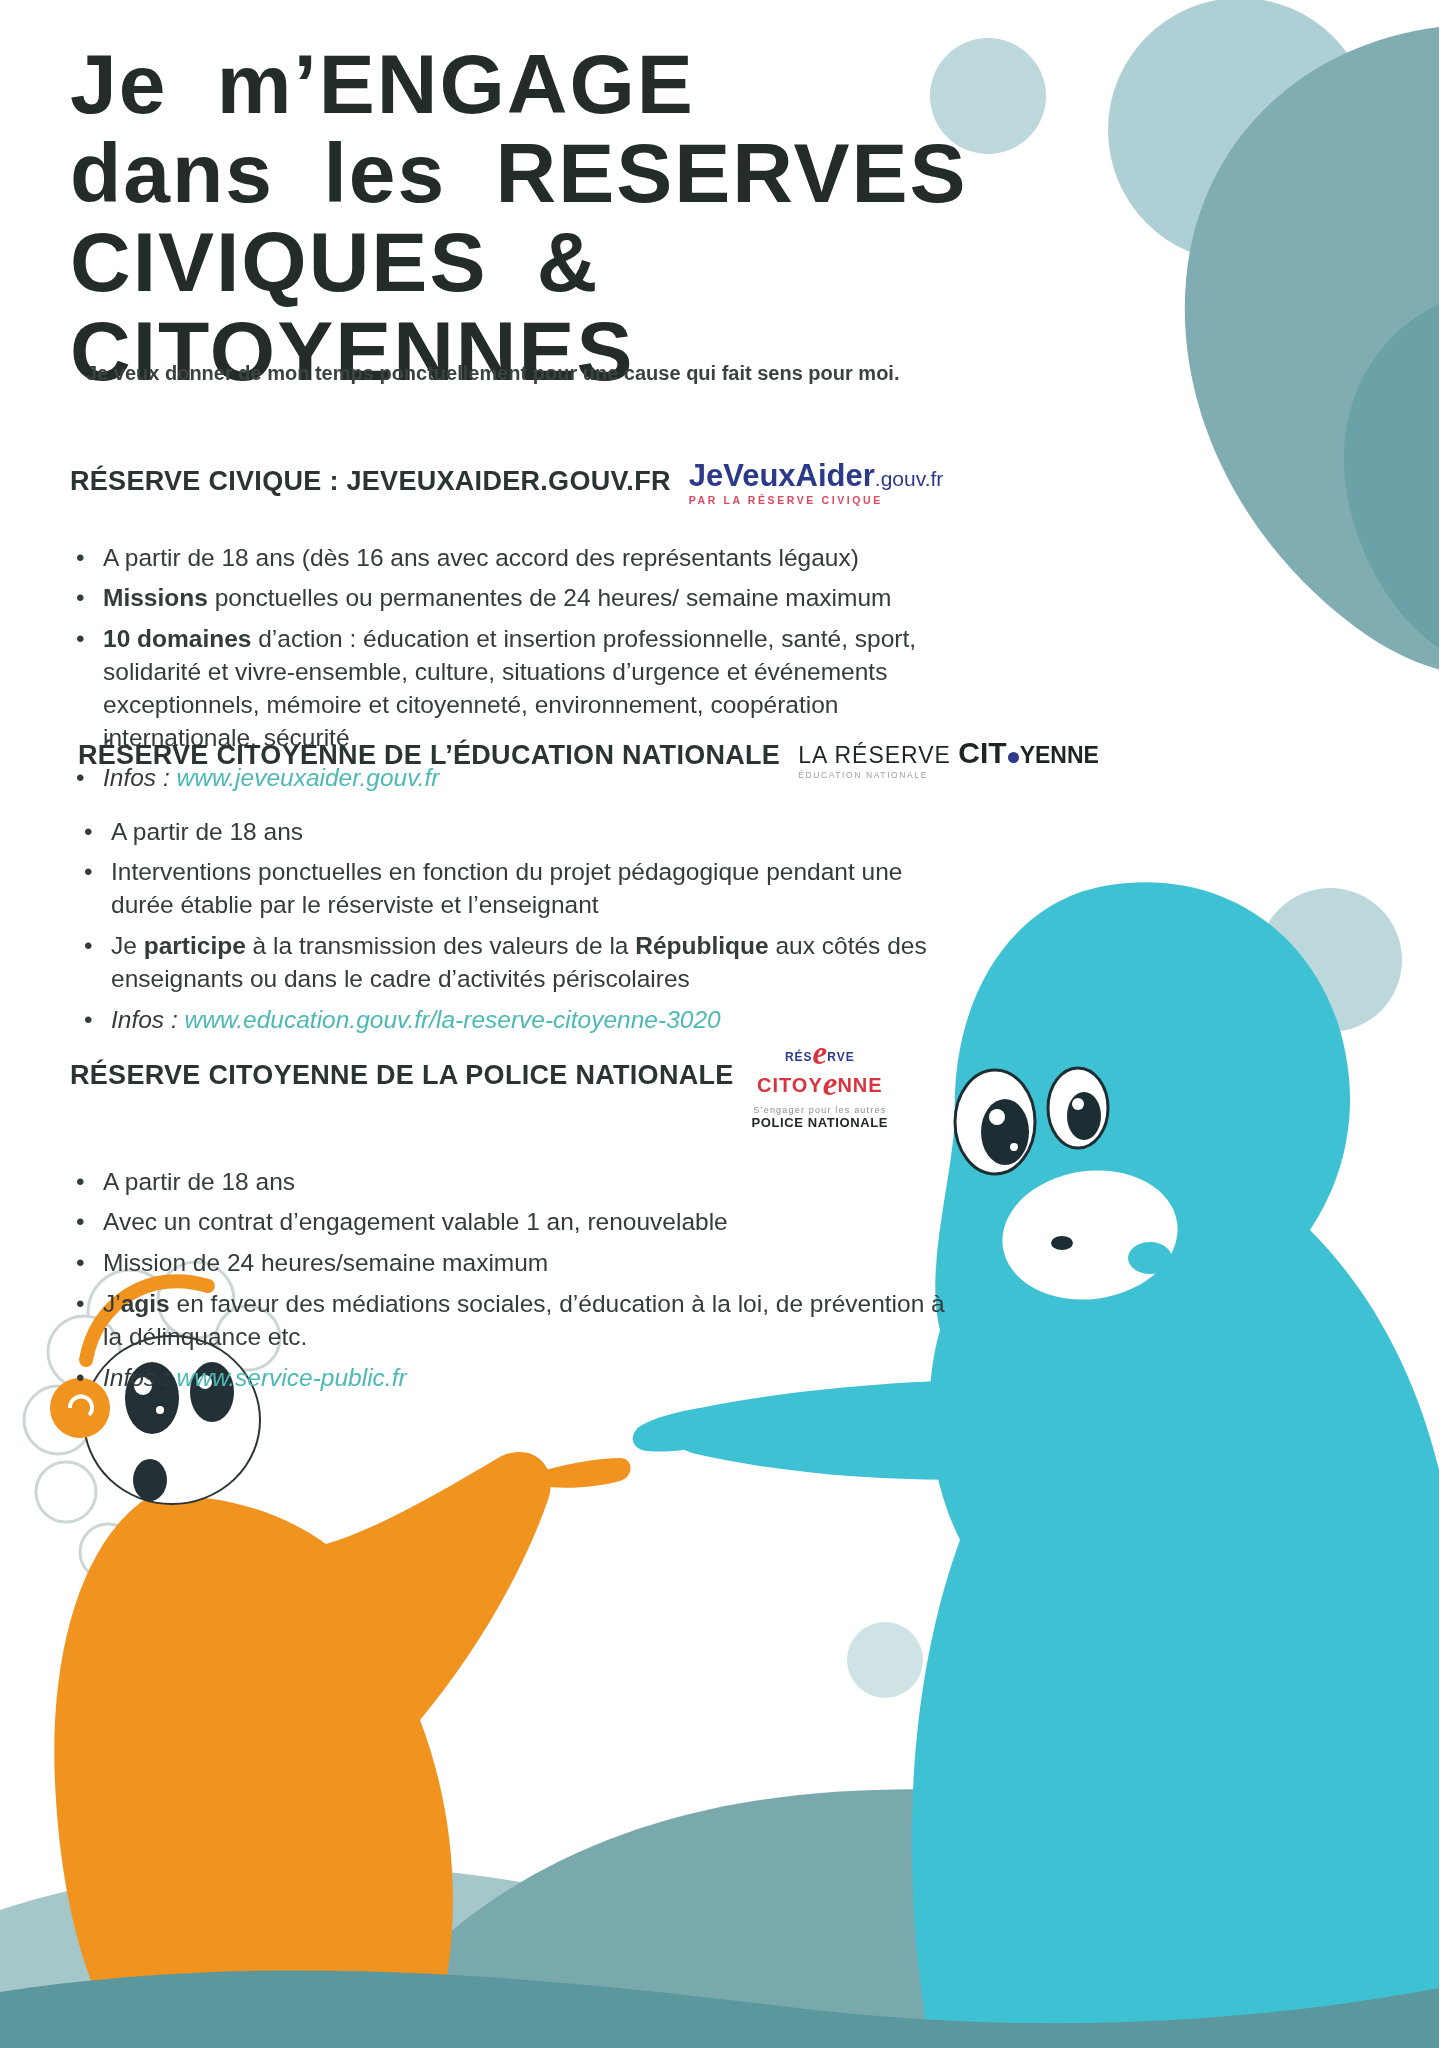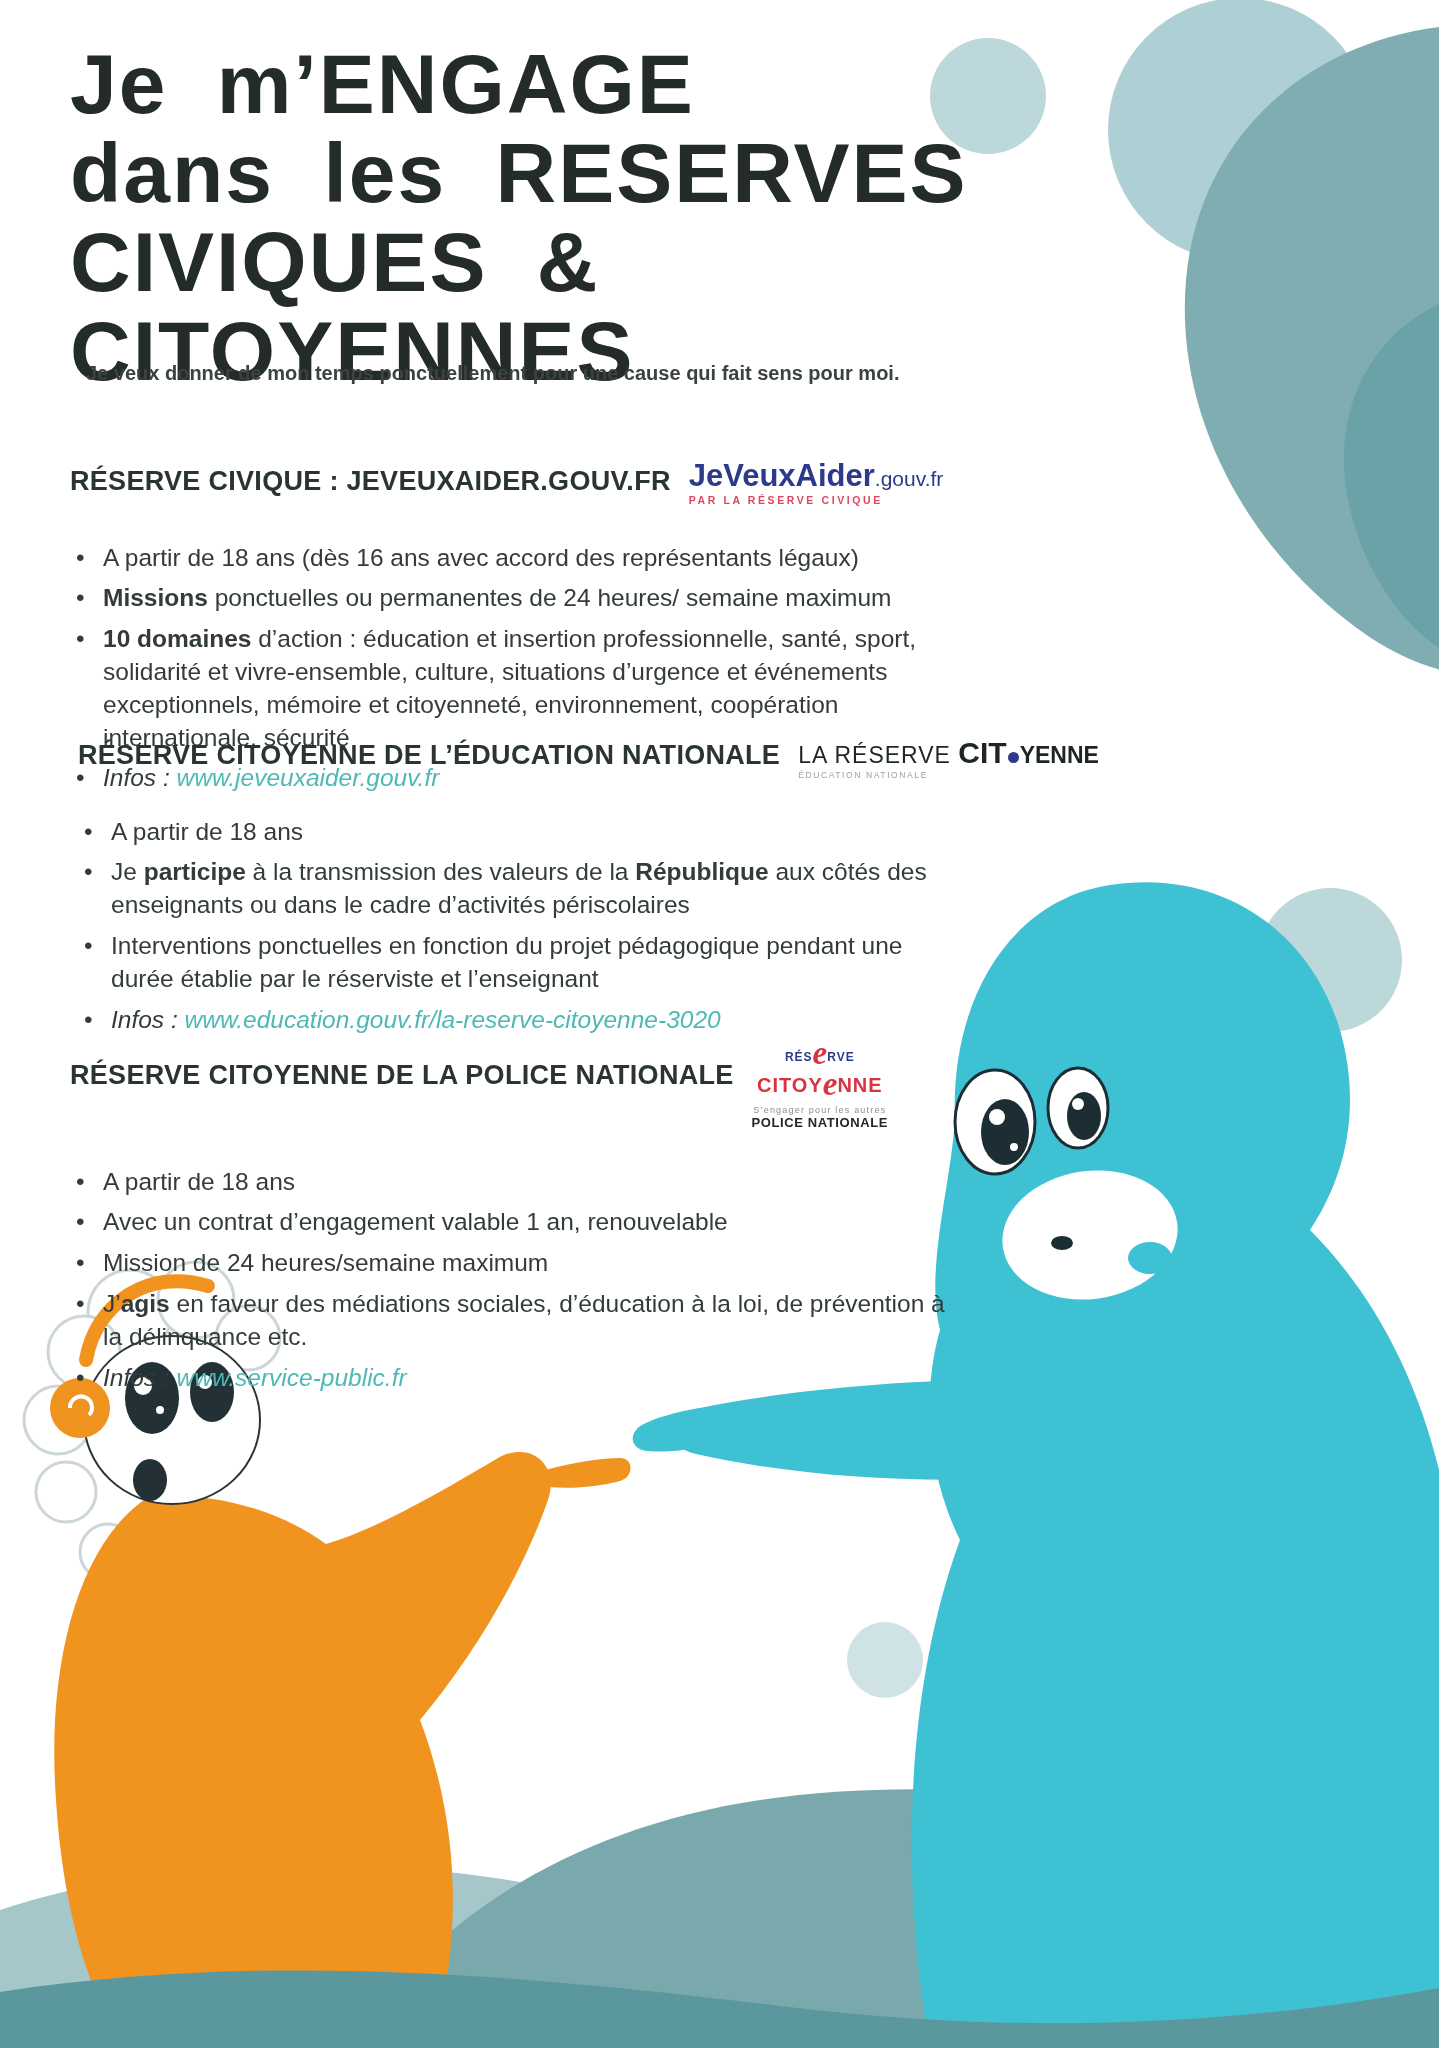--- a/index.html
+++ b/index.html
@@ -151,22 +151,22 @@
         <h2>RÉSERVE CITOYENNE DE L’ÉDUCATION NATIONALE</h2>
         <div class="logo-edu">
           <div>
             <span class="edu-pre">LA RÉSERVE </span><span class="edu-cit">CIT</span><span class="edu-dot"></span><span class="edu-yenne">YENNE</span>
           </div>
           <div class="edu-sub">ÉDUCATION NATIONALE</div>
         </div>
       </div>
       <ul class="bullets">
           <li><span>A partir de 18 ans</span></li>
+          <li><span>Interventions ponctuelles en fonction du projet pédagogique pendant une durée établie par le réserviste et l’enseignant</span></li>
           <li><span>Je </span><span class="b">participe</span><span> à la transmission des valeurs de la </span><span class="b">République</span><span> aux côtés des enseignants ou dans le cadre d’activités périscolaires</span></li>
-          <li><span>Interventions ponctuelles en fonction du projet pédagogique pendant une durée établie par le réserviste et l’enseignant</span></li>
           <li><span class="i">Infos : </span><span class="link">www.education.gouv.fr/la-reserve-citoyenne-3020</span></li>
         </ul>
     </section>
 
     <section class="sec sec3">
       <div class="sec-head">
         <h2>RÉSERVE CITOYENNE DE LA POLICE NATIONALE</h2>
         <div class="logo-pol">
           <div class="pol-l1">
             <span class="blue">RÉS</span><span class="pol-e">e</span><span class="blue">RVE</span>

